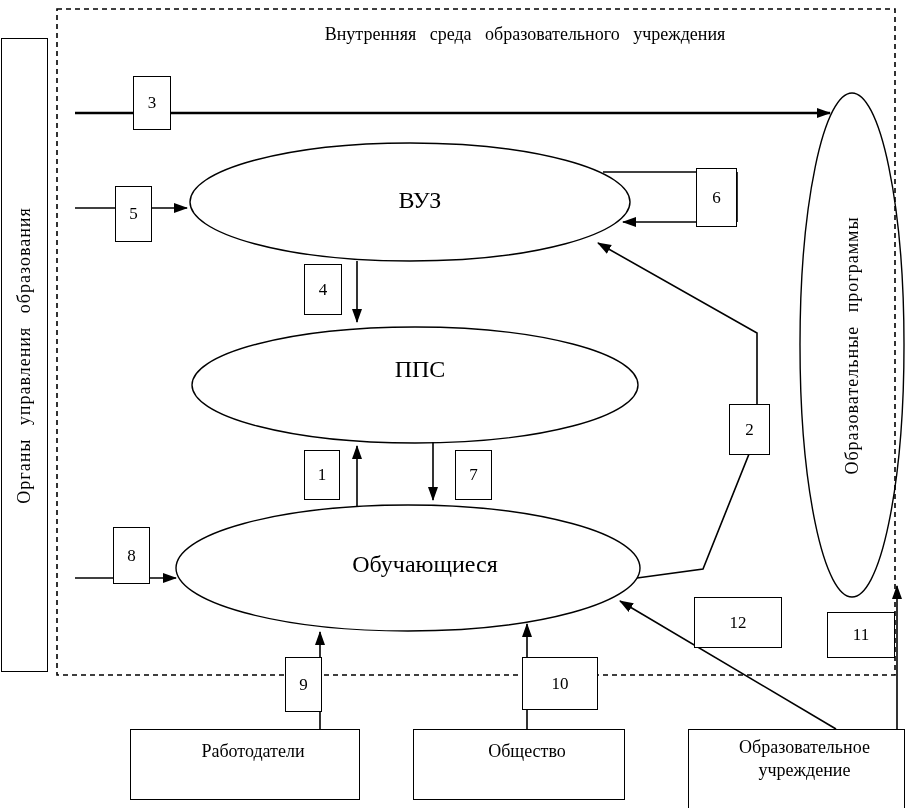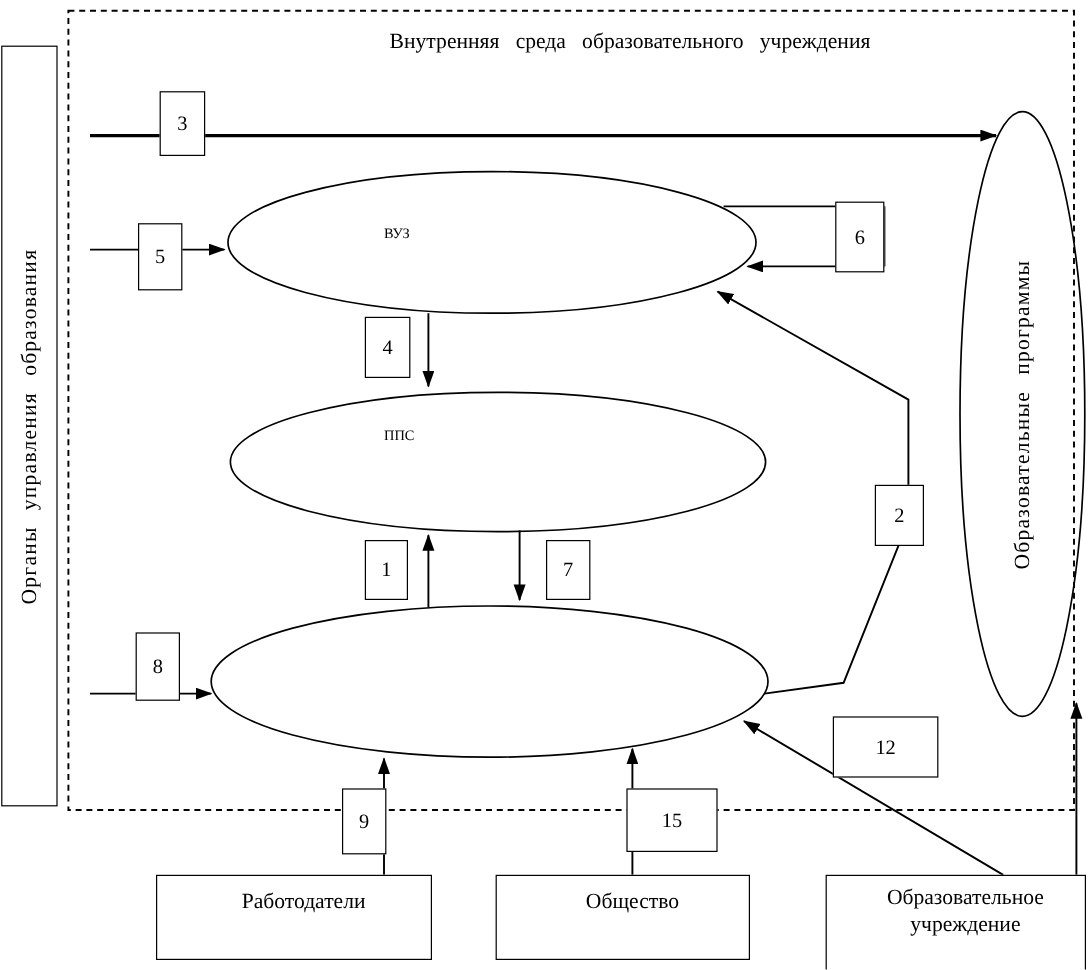--- a/index.html
+++ b/index.html
@@ -34,22 +34,22 @@
   }
   .vtext {
     transform: rotate(-90deg);
     white-space: nowrap;
     font-size: 18px;
     word-spacing: 8px;
     letter-spacing: 1px;
   }
   .elabel {
     position: absolute;
-    text-align: left;
-    font-size: 12px;
+    text-align: center;
+    font-size: 24px;
   }
   .numbox {
     position: absolute;
     background: #fff;
     border: 1.5px solid #000;
     display: flex; align-items: center; justify-content: center;
     font-size: 17px;
   }
   .bbox {
     position: absolute;
@@ -102,30 +102,32 @@
   <div class="left-panel">
     <span class="vtext">Органы управления образования</span>
   </div>
 
   <div class="vwrap" style="left:800px; top:95px; width:105px; height:500px;">
     <span class="vtext">Образовательные программы</span>
   </div>
 
   <div class="elabel" style="left:320px; top:187px; width:200px;">ВУЗ</div>
   <div class="elabel" style="left:320px; top:356px; width:200px;">ППС</div>
+  <div class="elabel" style="left:305px; top:551px; width:240px;">Обучающиеся</div>
 
   <div class="numbox" style="left:133px; top:76px;  width:38px; height:54px;">3</div>
   <div class="numbox" style="left:115px; top:186px; width:37px; height:56px;">5</div>
   <div class="numbox" style="left:696px; top:168px; width:41px; height:59px;">6</div>
   <div class="numbox" style="left:304px; top:264px; width:38px; height:51px;">4</div>
   <div class="numbox" style="left:304px; top:450px; width:36px; height:50px;">1</div>
   <div class="numbox" style="left:455px; top:450px; width:37px; height:50px;">7</div>
   <div class="numbox" style="left:729px; top:404px; width:41px; height:51px;">2</div>
   <div class="numbox" style="left:113px; top:527px; width:37px; height:57px;">8</div>
   <div class="numbox" style="left:694px; top:597px; width:88px; height:51px;">12</div>
+  <div class="numbox" style="left:827px; top:612px; width:68px; height:46px;">11</div>
   <div class="numbox" style="left:285px; top:657px; width:37px; height:55px;">9</div>
-  <div class="numbox" style="left:522px; top:657px; width:76px; height:53px;">15</div>
+  <div class="numbox" style="left:522px; top:657px; width:76px; height:53px;">10</div>
 
   <div class="bbox" style="left:130px; top:729px; width:230px; height:71px;">Работодатели</div>
   <div class="bbox" style="left:413px; top:729px; width:212px; height:71px;">Общество</div>
   <div class="bbox" style="left:688px; top:729px; width:217px; height:102px; padding-top:6px;">Образовательное учреждение</div>
 
 </div>
 
 </body></html>

